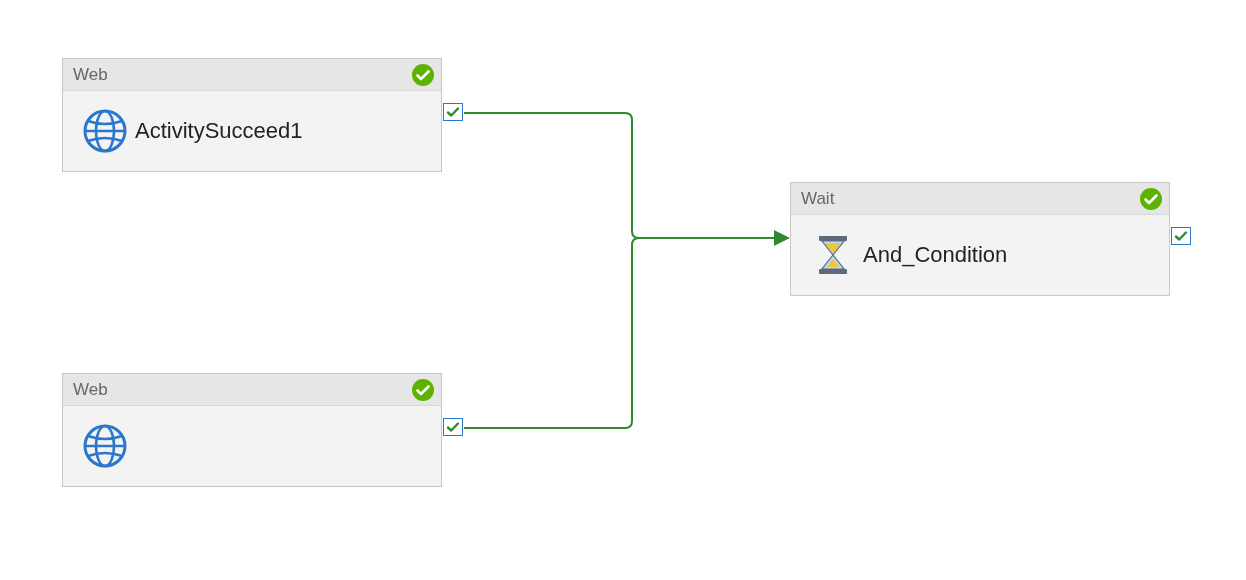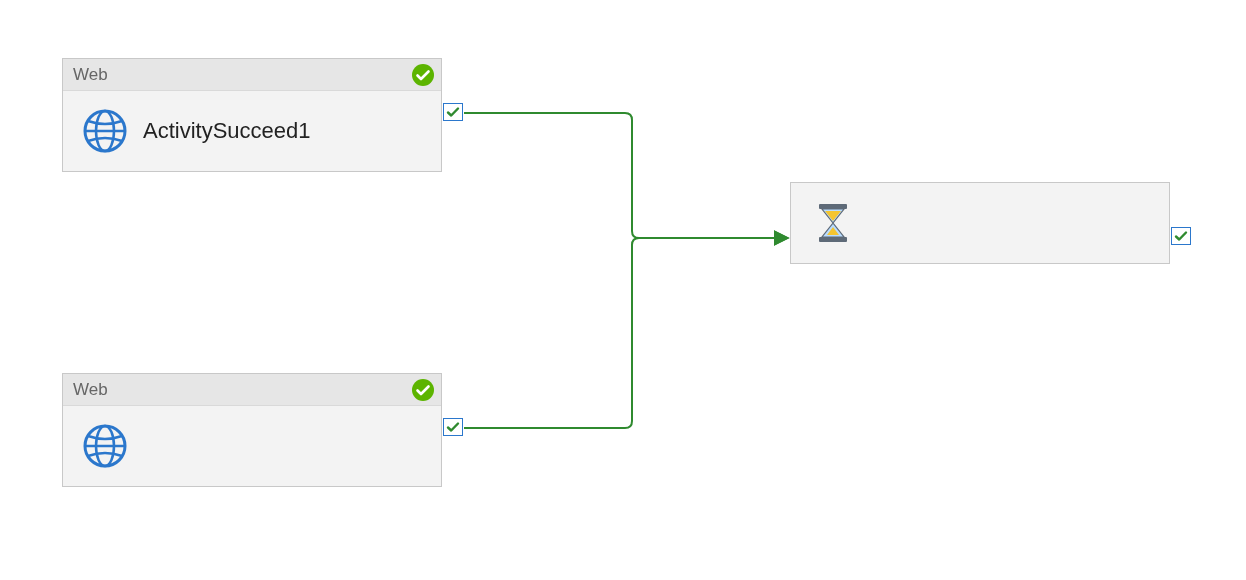--- a/index.html
+++ b/index.html
@@ -39,21 +39,21 @@
   .node-header .status {
     position: absolute;
     right: 6px;
     top: 4px;
   }
   .node-body {
     height: 80px;
     display: flex;
     align-items: center;
     padding: 0 20px;
-    gap: 16px;
+    gap: 8px;
     box-sizing: border-box;
   }
   .node-body .icon-slot {
     width: 44px;
     height: 44px;
     display: flex;
     align-items: center;
     justify-content: center;
   }
   .node-body .name {
@@ -149,35 +149,45 @@
       </span>
     </div>
     <div class="port" style="right:-22px; top:44px;">
       <svg width="14" height="12" viewBox="0 0 14 12">
         <path d="M2 6.5 L5.2 9.5 L12 2.5" fill="none" stroke="#2f8a2f" stroke-width="2.4" stroke-linecap="round" stroke-linejoin="round"></path>
       </svg>
     </div>
   </div>
 
   <div class="node" style="left:790px; top:182px;">
+    <div class="node-header">
+      <span>Wait</span>
+      <span class="status">
+        <svg width="24" height="24" viewBox="0 0 24 24">
+          <circle cx="12" cy="12" r="11" fill="#5cb400"></circle>
+          <path d="M6.5 12.5 L10 16 L17.5 8.5" fill="none" stroke="#fff" stroke-width="2.6" stroke-linecap="round" stroke-linejoin="round"></path>
+        </svg>
+      </span>
+    </div>
     <div class="node-body">
       <span class="icon-slot">
         <svg width="44" height="44" viewBox="0 0 44 44">
 
           <rect x="8" y="3" width="28" height="5" rx="1" fill="#5e6a78"></rect>
 
           <rect x="8" y="36" width="28" height="5" rx="1" fill="#5e6a78"></rect>
 
           <path d="M11 8 L33 8 L22 22 L33 36 L11 36 L22 22 Z" fill="#b9dcff" stroke="#5e6a78" stroke-width="1.2"></path>
 
           <path d="M14 10 L30 10 L22 20 Z" fill="#f4c531"></path>
 
           <path d="M16 34 L28 34 L22 26 Z" fill="#f4c531"></path>
         </svg>
       </span>
+      <span class="name">And_Condition</span>
     </div>
     <div class="port" style="right:-22px; top:44px;">
       <svg width="14" height="12" viewBox="0 0 14 12">
         <path d="M2 6.5 L5.2 9.5 L12 2.5" fill="none" stroke="#2f8a2f" stroke-width="2.4" stroke-linecap="round" stroke-linejoin="round"></path>
       </svg>
     </div>
   </div>
 
 </div>
 

